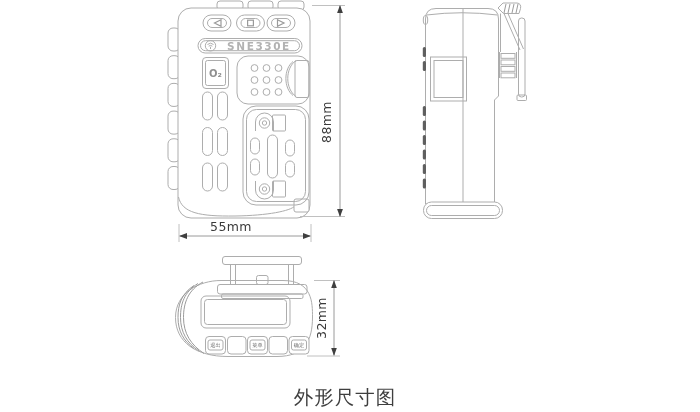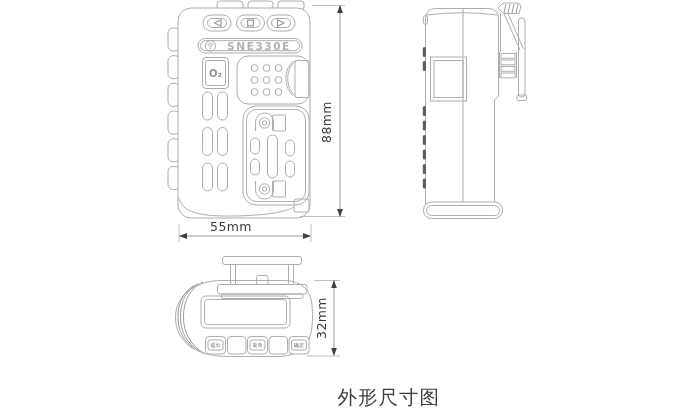--- a/index.html
+++ b/index.html
@@ -14,21 +14,21 @@
   .lnd{stroke:#9a9a9a;stroke-width:1;fill:none;}
   .dim{stroke:#8f8f8f;stroke-width:0.9;fill:none;}
   .ext{stroke:#b9b9b9;stroke-width:0.9;fill:none;}
   .arrow{fill:#3f3f3f;stroke:none;}
   .dimtxt{font-size:12.5px;fill:#3a3a3a;letter-spacing:0.4px;}
   .modeltxt{font-size:10.5px;fill:#b2b2b2;letter-spacing:1.6px;font-weight:bold;}
   .o2txt{font-size:10px;fill:#8f8f8f;font-weight:bold;}
   .keytxt{font-size:5.2px;fill:#6a6a6a;}
   .dash{fill:#5f5f5f;stroke:none;}
   #caption{
-    position:absolute;left:250px;top:384px;width:190px;text-align:right;
+    position:absolute;left:250px;top:384px;width:190px;text-align:center;
     font-size:19.5px;color:#3e3e3e;letter-spacing:1px;
     font-family:"DejaVu Sans","Liberation Sans",sans-serif;
   }
 </style>
 </head>
 <body>
 
 <div id="stage">
 <svg width="700" height="412" viewBox="0 0 700 412" xmlns="http://www.w3.org/2000/svg">
 

